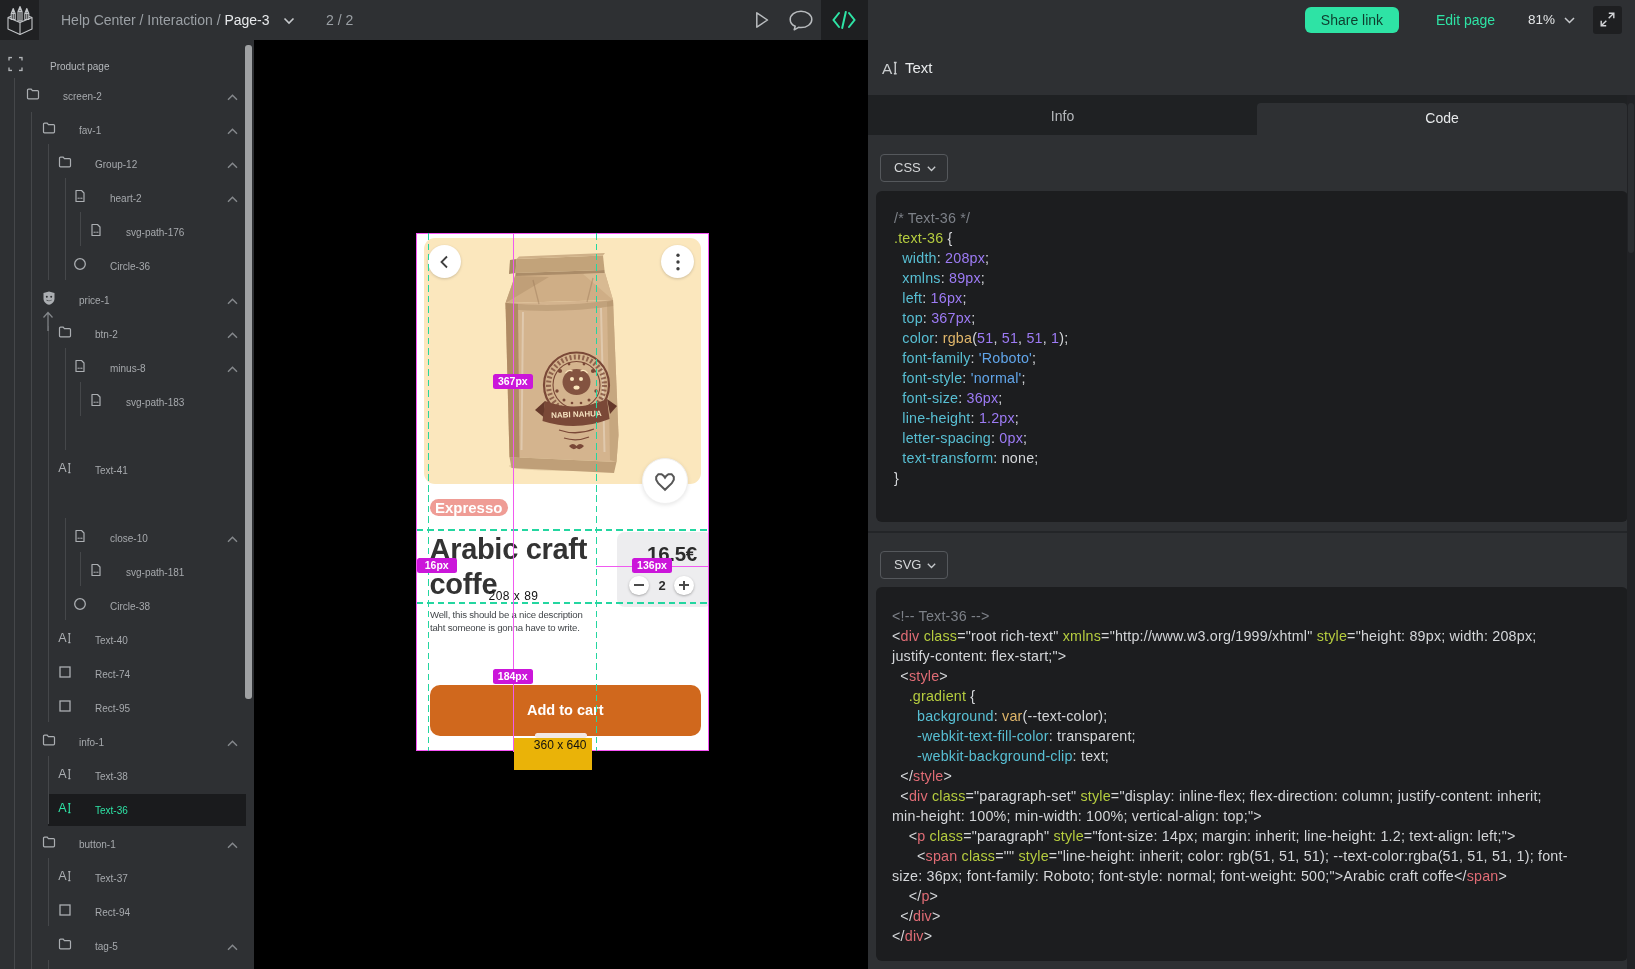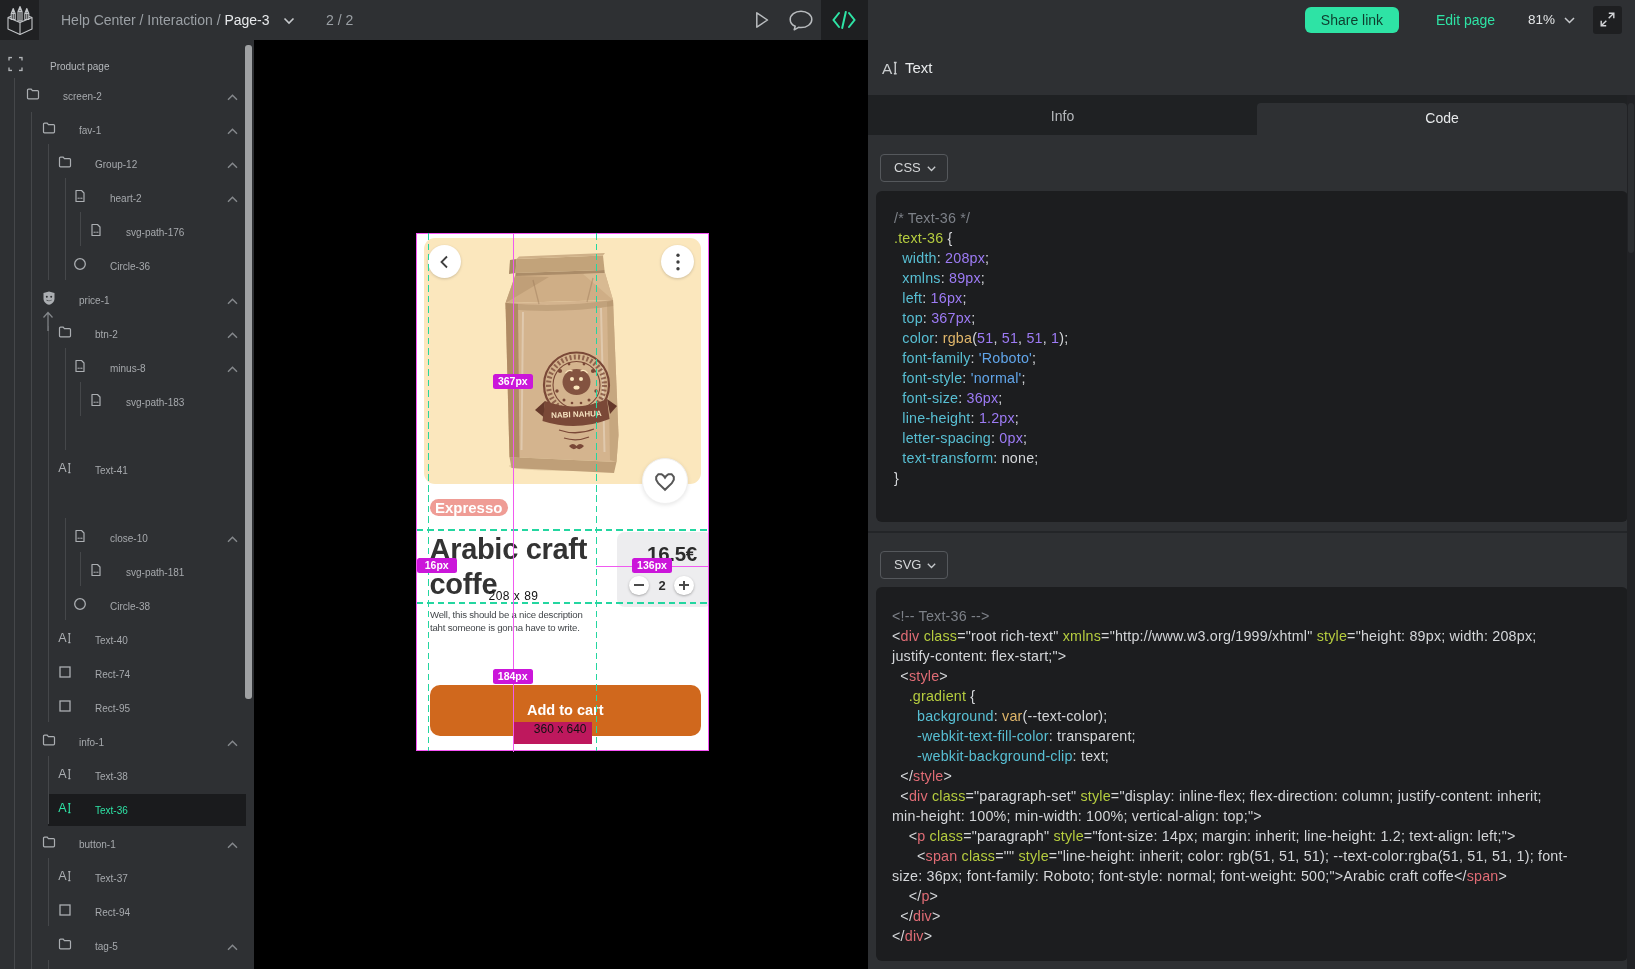--- a/index.html
+++ b/index.html
@@ -412,21 +412,21 @@
   <div style="background:repeating-linear-gradient(90deg,#23d6a0 0 6.5px,transparent 6.5px 10.5px);height:1.5px;position:absolute;left:162.5px;top:489.3px;width:292px"></div>
   <div style="background:repeating-linear-gradient(90deg,#23d6a0 0 6.5px,transparent 6.5px 10.5px);height:1.5px;position:absolute;left:162.5px;top:562px;width:292px"></div>
   <div style="position:absolute;left:258.7px;top:193px;width:1.4px;height:518.5px;background:#f05af0"></div>
   <div style="position:absolute;left:163px;top:525.6px;width:12px;height:1.4px;background:#f05af0"></div>
     <div style="position:absolute;left:342px;top:525.6px;width:111.5px;height:1.4px;background:#f05af0"></div>
   <div style="position:absolute;background:#cb16da;border-radius:2.5px;color:#fff;font-size:10.5px;font-weight:bold;text-align:center;left:238.8px;top:334.3px;width:40px;height:14.4px;line-height:14.6px">367px</div>
   <div style="position:absolute;background:#cb16da;border-radius:2.5px;color:#fff;font-size:10.5px;font-weight:bold;text-align:center;left:163px;top:518.3px;width:39.5px;height:14.4px;line-height:14.6px">16px</div>
   <div style="position:absolute;background:#cb16da;border-radius:2.5px;color:#fff;font-size:10.5px;font-weight:bold;text-align:center;left:378px;top:518.3px;width:40px;height:15px;line-height:15px">136px</div>
   <div style="position:absolute;background:#cb16da;border-radius:2.5px;color:#fff;font-size:10.5px;font-weight:bold;text-align:center;left:238.6px;top:629px;width:40.2px;height:14.6px;line-height:14.8px">184px</div>
   <div style="position:absolute;left:229px;top:548.5px;width:61px;text-align:center;font-size:12px;letter-spacing:0.5px;color:#111;white-space:nowrap">208 x 89</div>
-  <div style="position:absolute;left:259.5px;top:682px;width:78px;height:22px;background:#be185d;font-size:12px;color:#111;text-align:right;padding-right:5px;line-height:14px">360 x 640</div>
+  <div style="position:absolute;left:259.5px;top:698px;width:78px;height:32px;background:#eab308;font-size:12px;color:#111;text-align:right;padding-right:5px;line-height:14px">360 x 640</div>
 
   </div>
   <div id="rpanel">
   <div id="rheader">
       <svg width="16" height="16" viewBox="0 0 14 14" style="position:absolute;left:14px;top:20px">
         <text x="0" y="12" font-family="Liberation Sans" font-size="13.5" fill="#c9ccce">A</text>
         <path d="M10.4 2.2 L12.8 2.2 M11.6 2.2 L11.6 12 M10.4 12 L12.8 12" stroke="#c9ccce" stroke-width="1.2" fill="none"></path>
       </svg>
       <span style="position:absolute;left:37px;top:0;height:55px;line-height:56px;font-size:15px;color:#e8eaec">Text</span>
     </div>

